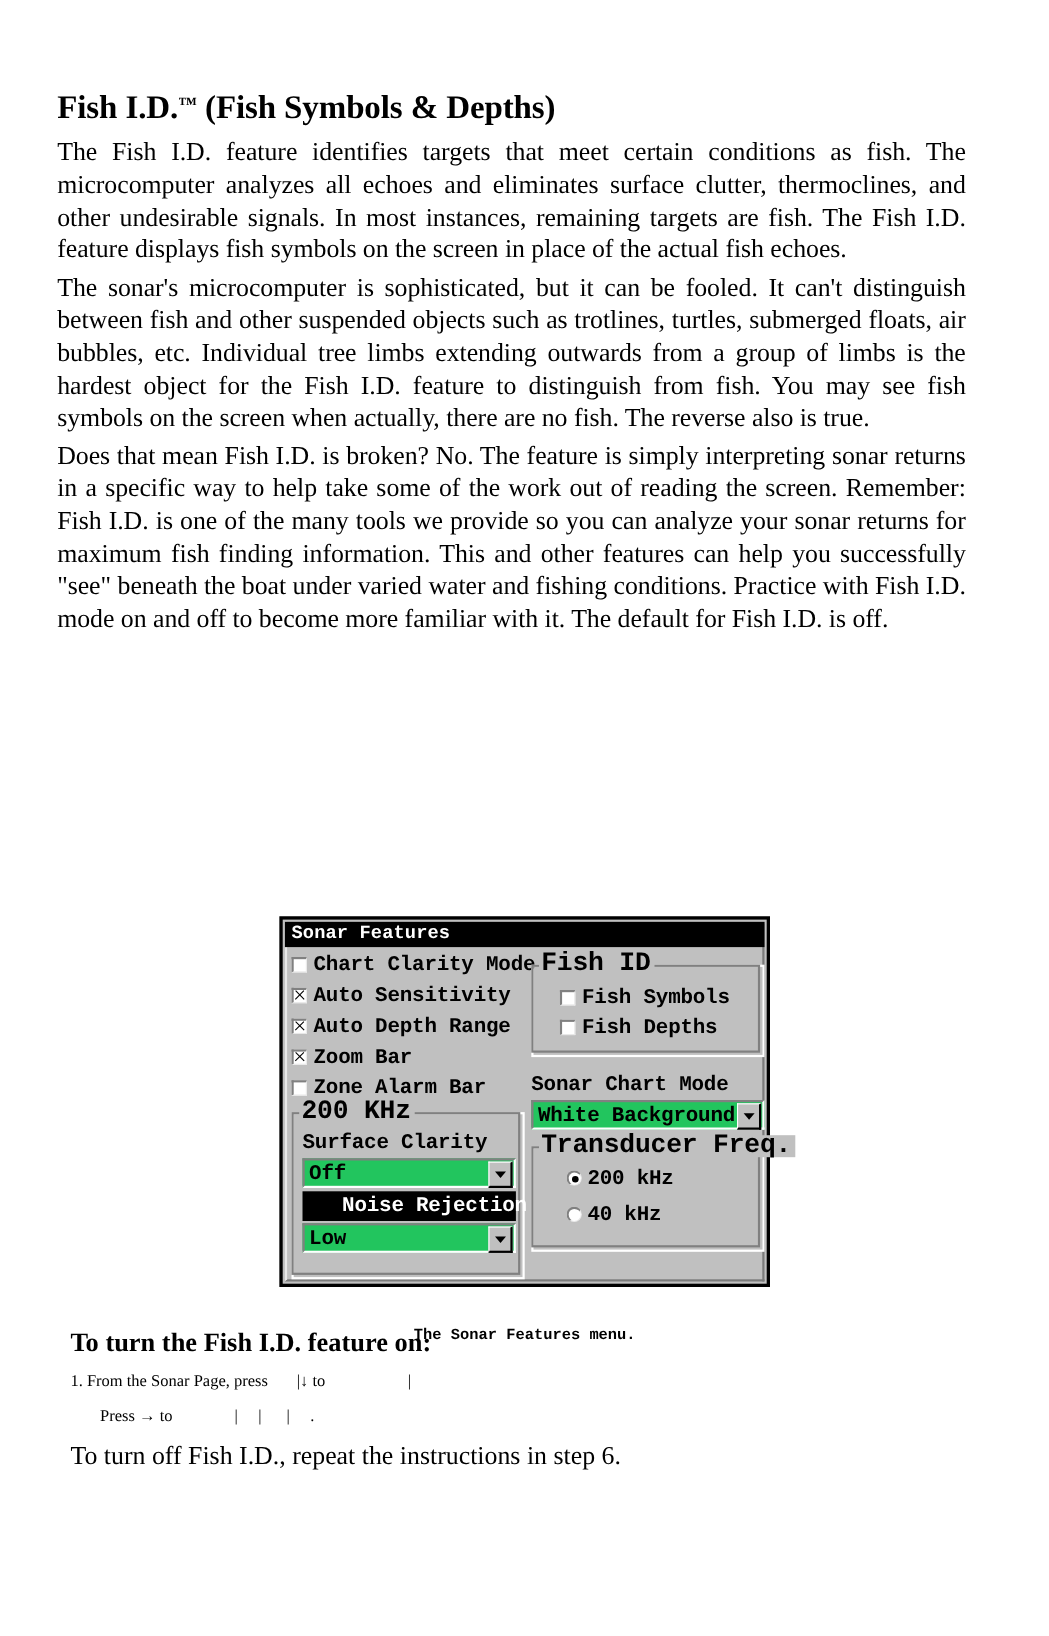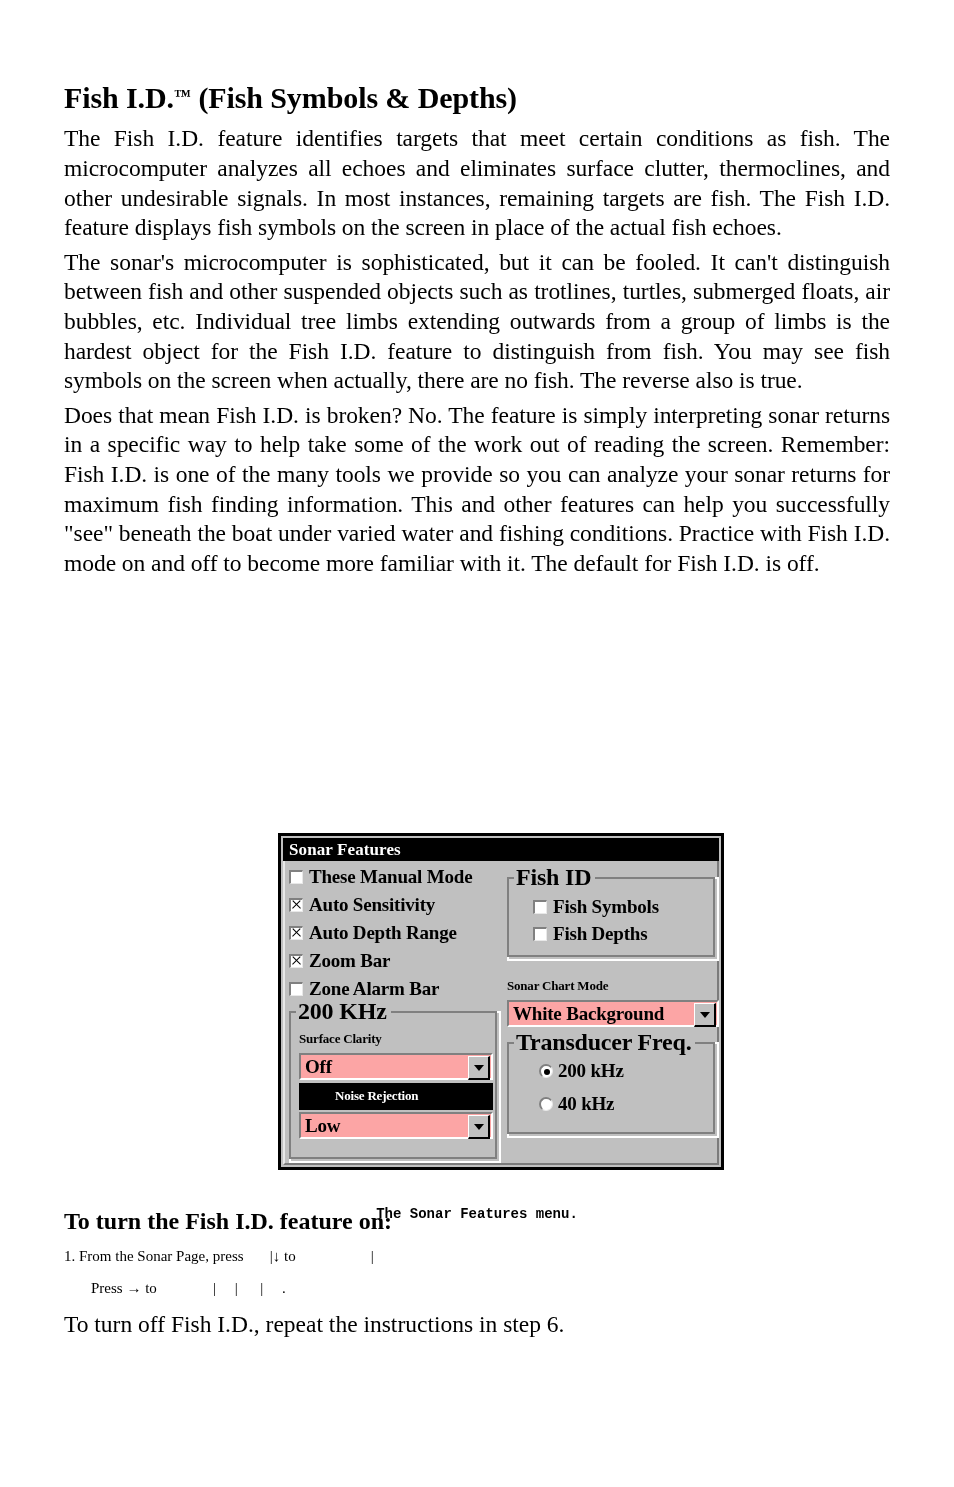--- a/index.html
+++ b/index.html
@@ -19,21 +19,21 @@
 
   .page {
     position: absolute;
     left: 0; top: 0;
     width: 954px;
     height: 1487px;
   }
 
   .content {
     position: absolute;
-    left: 64px;
+    left: 52px;
     top: 82px;
     width: 826px;
   }
 
   h1.doc-title {
     font-family: "Liberation Serif", "DejaVu Serif", serif;
     font-size: 30px;
     font-weight: bold;
     line-height: 1.08;
     margin: 0 0 10px 0;
@@ -63,22 +63,21 @@
     width: 446px;
     height: 337px;
   }
   .dialog {
     width: 100%;
     height: 100%;
     box-sizing: border-box;
     background: #c0c0c0;
     border: 3px solid #000000;
     position: relative;
-    font-family: Liberation Serif, serif;
-    margin-left: 24px;
+    font-family: Liberation Mono, monospace;
   }
   .dlg-inner {
     position: absolute;
     left: 2px; top: 2px; right: 2px; bottom: 2px;
     border-top: 2px solid #e8e8e8;
     border-left: 2px solid #e8e8e8;
     border-right: 2px solid #7b7b7b;
     border-bottom: 2px solid #7b7b7b;
     background: #c0c0c0;
   }
@@ -170,38 +169,38 @@
     letter-spacing: -0.2px;
   }
   .group > .group-content {
     position: relative;
     z-index: 2;
     padding: 14px 6px 6px 8px;
   }
 
   
   .static-lbl {
-    font-size: 13px;
+    font-size: 19px;
     font-weight: bold;
     white-space: nowrap;
     letter-spacing: -0.2px;
     line-height: 24px;
   }
   .static-lbl.highlight {
     background: #000000;
     color: #ffffff;
     padding: 1px 3px 2px 3px;
     display: block;
   }
 
   
   .combo {
     position: relative;
     height: 27px;
-    background: #fca5a5;
+    background: #22c55e;
     box-sizing: border-box;
     border-top: 2px solid #808080;
     border-left: 2px solid #808080;
     border-right: 2px solid #ffffff;
     border-bottom: 2px solid #ffffff;
     display: flex;
     align-items: center;
   }
   .combo .val {
     font-size: 19px;
@@ -325,21 +324,21 @@
       <div class="titlebar">
         <span>Sonar Features</span>
       </div>
 
       <div class="dlg-body">
 
         <div class="col-left">
 
           <div class="chk-row">
             <span class="cbox"></span>
-            <span class="lbl">These Manual Mode</span>
+            <span class="lbl">Chart Clarity Mode</span>
           </div>
 
           <div class="chk-row">
             <span class="cbox checked"></span>
             <span class="lbl">Auto Sensitivity</span>
           </div>
 
           <div class="chk-row">
             <span class="cbox checked"></span>
             <span class="lbl">Auto Depth Range</span>

